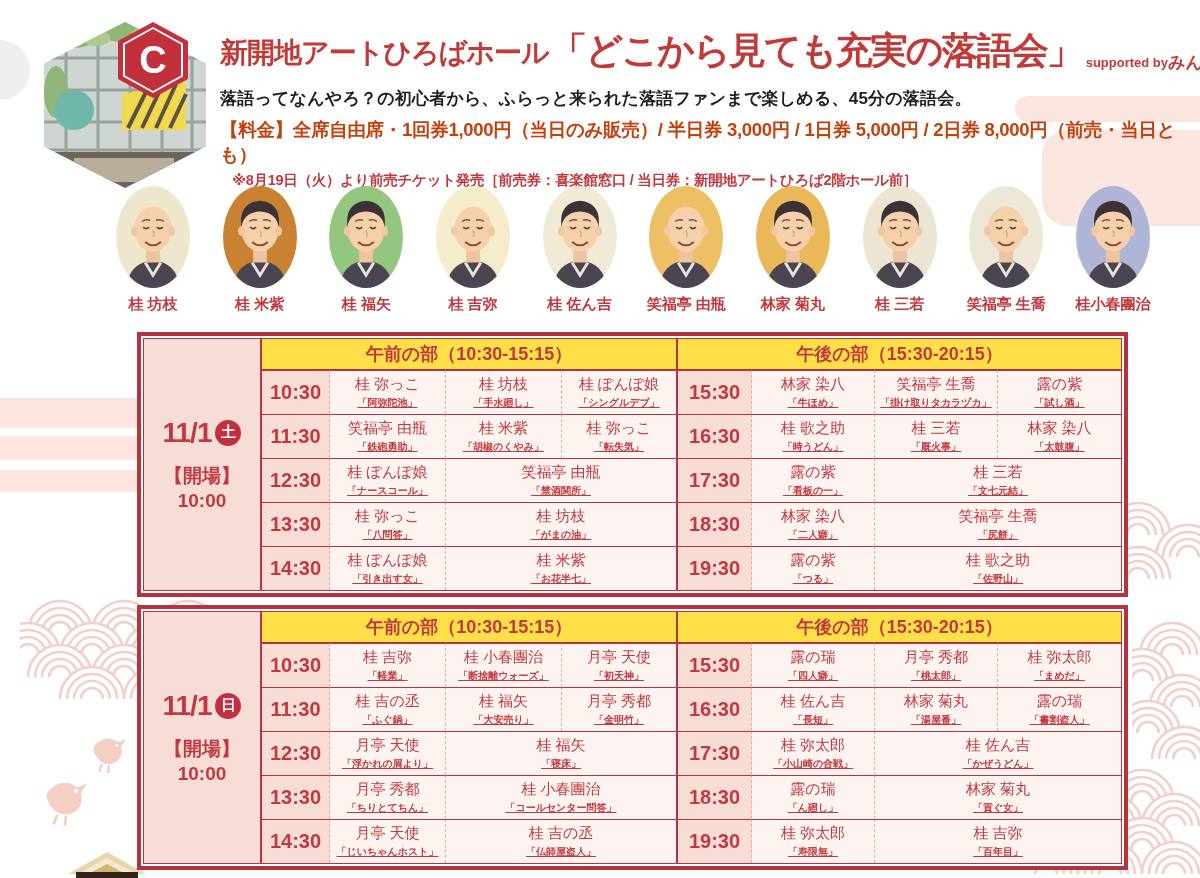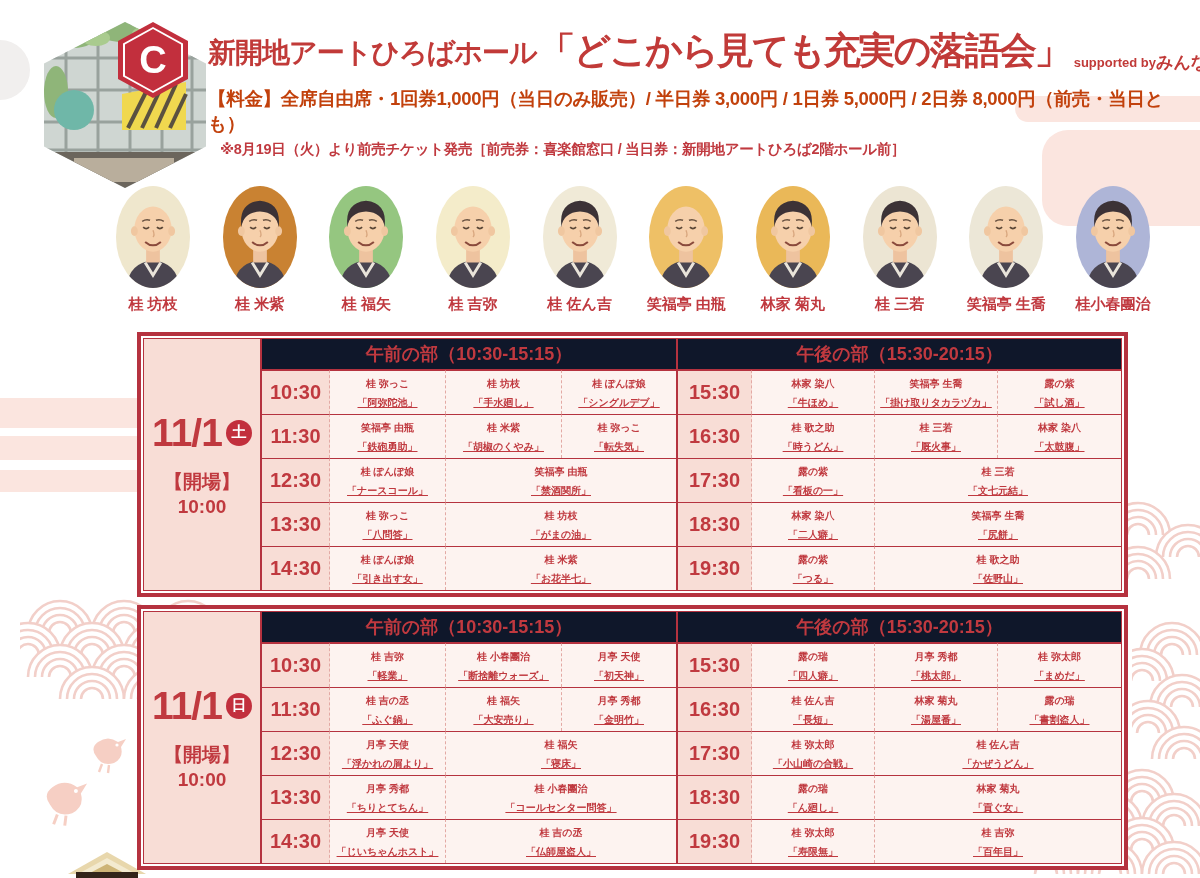--- a/index.html
+++ b/index.html
@@ -12,21 +12,21 @@
   .bird{position:absolute;}
   
   .hex-photo{position:absolute;left:44px;top:22px;width:162px;height:166px;
     clip-path:polygon(50% 0,100% 25%,100% 75%,50% 100%,0 75%,0 25%);overflow:hidden;}
   .c-badge{position:absolute;left:118px;top:22px;width:70px;height:76px;z-index:5;}
   .hexa{position:absolute;inset:0;clip-path:polygon(50% 0,100% 25%,100% 75%,50% 100%,0 75%,0 25%);}
   .c-badge .h1{background:#c22f3d;}
   .c-badge .h2{left:5px;top:5px;right:5px;bottom:5px;background:#fff;}
   .c-badge .h3{left:7px;top:7px;right:7px;bottom:7px;background:#c22f3d;display:flex;
     align-items:center;justify-content:center;color:#fff;font-size:38px;font-weight:bold;}
-  .head-text{position:absolute;left:208px;top:26px;width:980px;}
+  .head-text{position:absolute;left:220px;top:26px;width:980px;}
   .title-row{display:flex;align-items:flex-end;gap:2px;color:#c13a38;white-space:nowrap;}
   .venue{font-size:28px;font-weight:bold;letter-spacing:-1px;padding-bottom:4px;}
   .big-title{font-size:37px;font-weight:bold;letter-spacing:-2px;}
   .supp{display:flex;flex-direction:row;line-height:15px;padding-bottom:6px;margin-left:2px;}
   .supp .s1{font-size:13px;font-weight:bold;}
   .supp .s2{font-size:17px;font-weight:bold;}
   .desc{margin-top:10px;color:#1e1e1e;font-size:17px;line-height:26px;font-weight:bold;letter-spacing:0.2px;}
   .price{margin-top:5px;color:#c2410c;font-size:18.5px;font-weight:bold;letter-spacing:-0.3px;}
   .note{margin-top:4px;color:#c0393f;font-size:14.5px;font-weight:bold;letter-spacing:-0.3px;padding-left:12px;}
   
@@ -39,32 +39,32 @@
   .pname{margin-top:7px;color:#c0393f;font-size:15px;font-weight:bold;white-space:nowrap;}
   
   .tbl{position:absolute;left:137px;width:991px;border:4px solid #b5323f;background:#fff;
        padding:2px;box-sizing:border-box;}
   .tbl-in{border:1px solid #b5323f;display:grid;
     grid-template-columns:118px 68px 116px 116px 116px 74px 123px 123px 123px;
     grid-template-rows:31px repeat(5,44px);}
   .cell{box-sizing:border-box;display:flex;flex-direction:column;align-items:center;
         justify-content:center;color:#c0393f;}
   .c-date{grid-row:1 / span 6;grid-column:1;background:#f8ddd6;border-right:2px solid #b5323f;}
-  .c-head{background:#0f172a;font-size:18px;font-weight:bold;border-bottom:1px solid #b5323f;}
+  .c-head{background:#fde047;font-size:18px;font-weight:bold;border-bottom:1px solid #b5323f;}
   .mhead{grid-column:2 / span 4;border-right:2px solid #b5323f;}
   .ahead{grid-column:6 / span 4;}
   .c-time{background:#f8ddd6;font-size:20px;font-weight:bold;border-top:1px solid #b5323f;}
   .c-perf{background:#fdf3f0;border-top:1px solid #b5323f;line-height:19px;white-space:nowrap;}
-  .c-perf .nm{font-size:10px;font-weight:bold;}
+  .c-perf .nm{font-size:15px;font-weight:normal;}
   .c-perf .pc{font-size:10px;font-weight:bold;text-decoration:underline;}
   .dash{border-right:1px dashed #e3a9a4;}
   .sec{border-right:2px solid #b5323f;}
   .span2{grid-column:span 2;}
   .date-line{display:flex;align-items:center;gap:4px;margin-bottom:14px;}
-  .date-big{font-size:39px;font-weight:bold;letter-spacing:-1px;}
+  .date-big{font-size:28px;font-weight:bold;letter-spacing:-1px;}
   .day-circ{width:26px;height:26px;border-radius:50%;background:#c22f3d;color:#fff;
     font-size:15px;font-weight:bold;display:flex;align-items:center;justify-content:center;}
   .open-label,.open-time{font-size:19px;font-weight:bold;line-height:25px;}
 </style>
 </head>
 <body>
 
 <svg width="0" height="0" style="position:absolute">
   <defs>
     <g id="face-base">
@@ -204,20 +204,21 @@
 <div class="head-text">
   <div class="title-row">
     <span class="venue">新開地アートひろばホール</span>
     <span class="big-title">「どこから見ても充実の落語会」</span>
     <span class="supp">
       <span class="s1">supported by</span>
       <span class="s2">みんなのバス</span>
     </span>
   </div>
   <div class="desc">
+    <div>落語ってなんやろ？の初心者から、ふらっと来られた落語ファンまで楽しめる、45分の落語会。</div>
   </div>
   <div class="price">【料金】全席自由席・1回券1,000円（当日のみ販売）/ 半日券 3,000円 / 1日券 5,000円 / 2日券 8,000円（前売・当日とも）</div>
   <div class="note">※8月19日（火）より前売チケット発売［前売券：喜楽館窓口 / 当日券：新開地アートひろば2階ホール前］</div>
 </div>
 
 <div class="perf-row">
   <div class="perf-card" data-style="bald">
     <div class="oval" style="background: rgb(239, 231, 205);">
         <svg viewBox="0 0 74 104">
           <use href="#face-base"></use>

